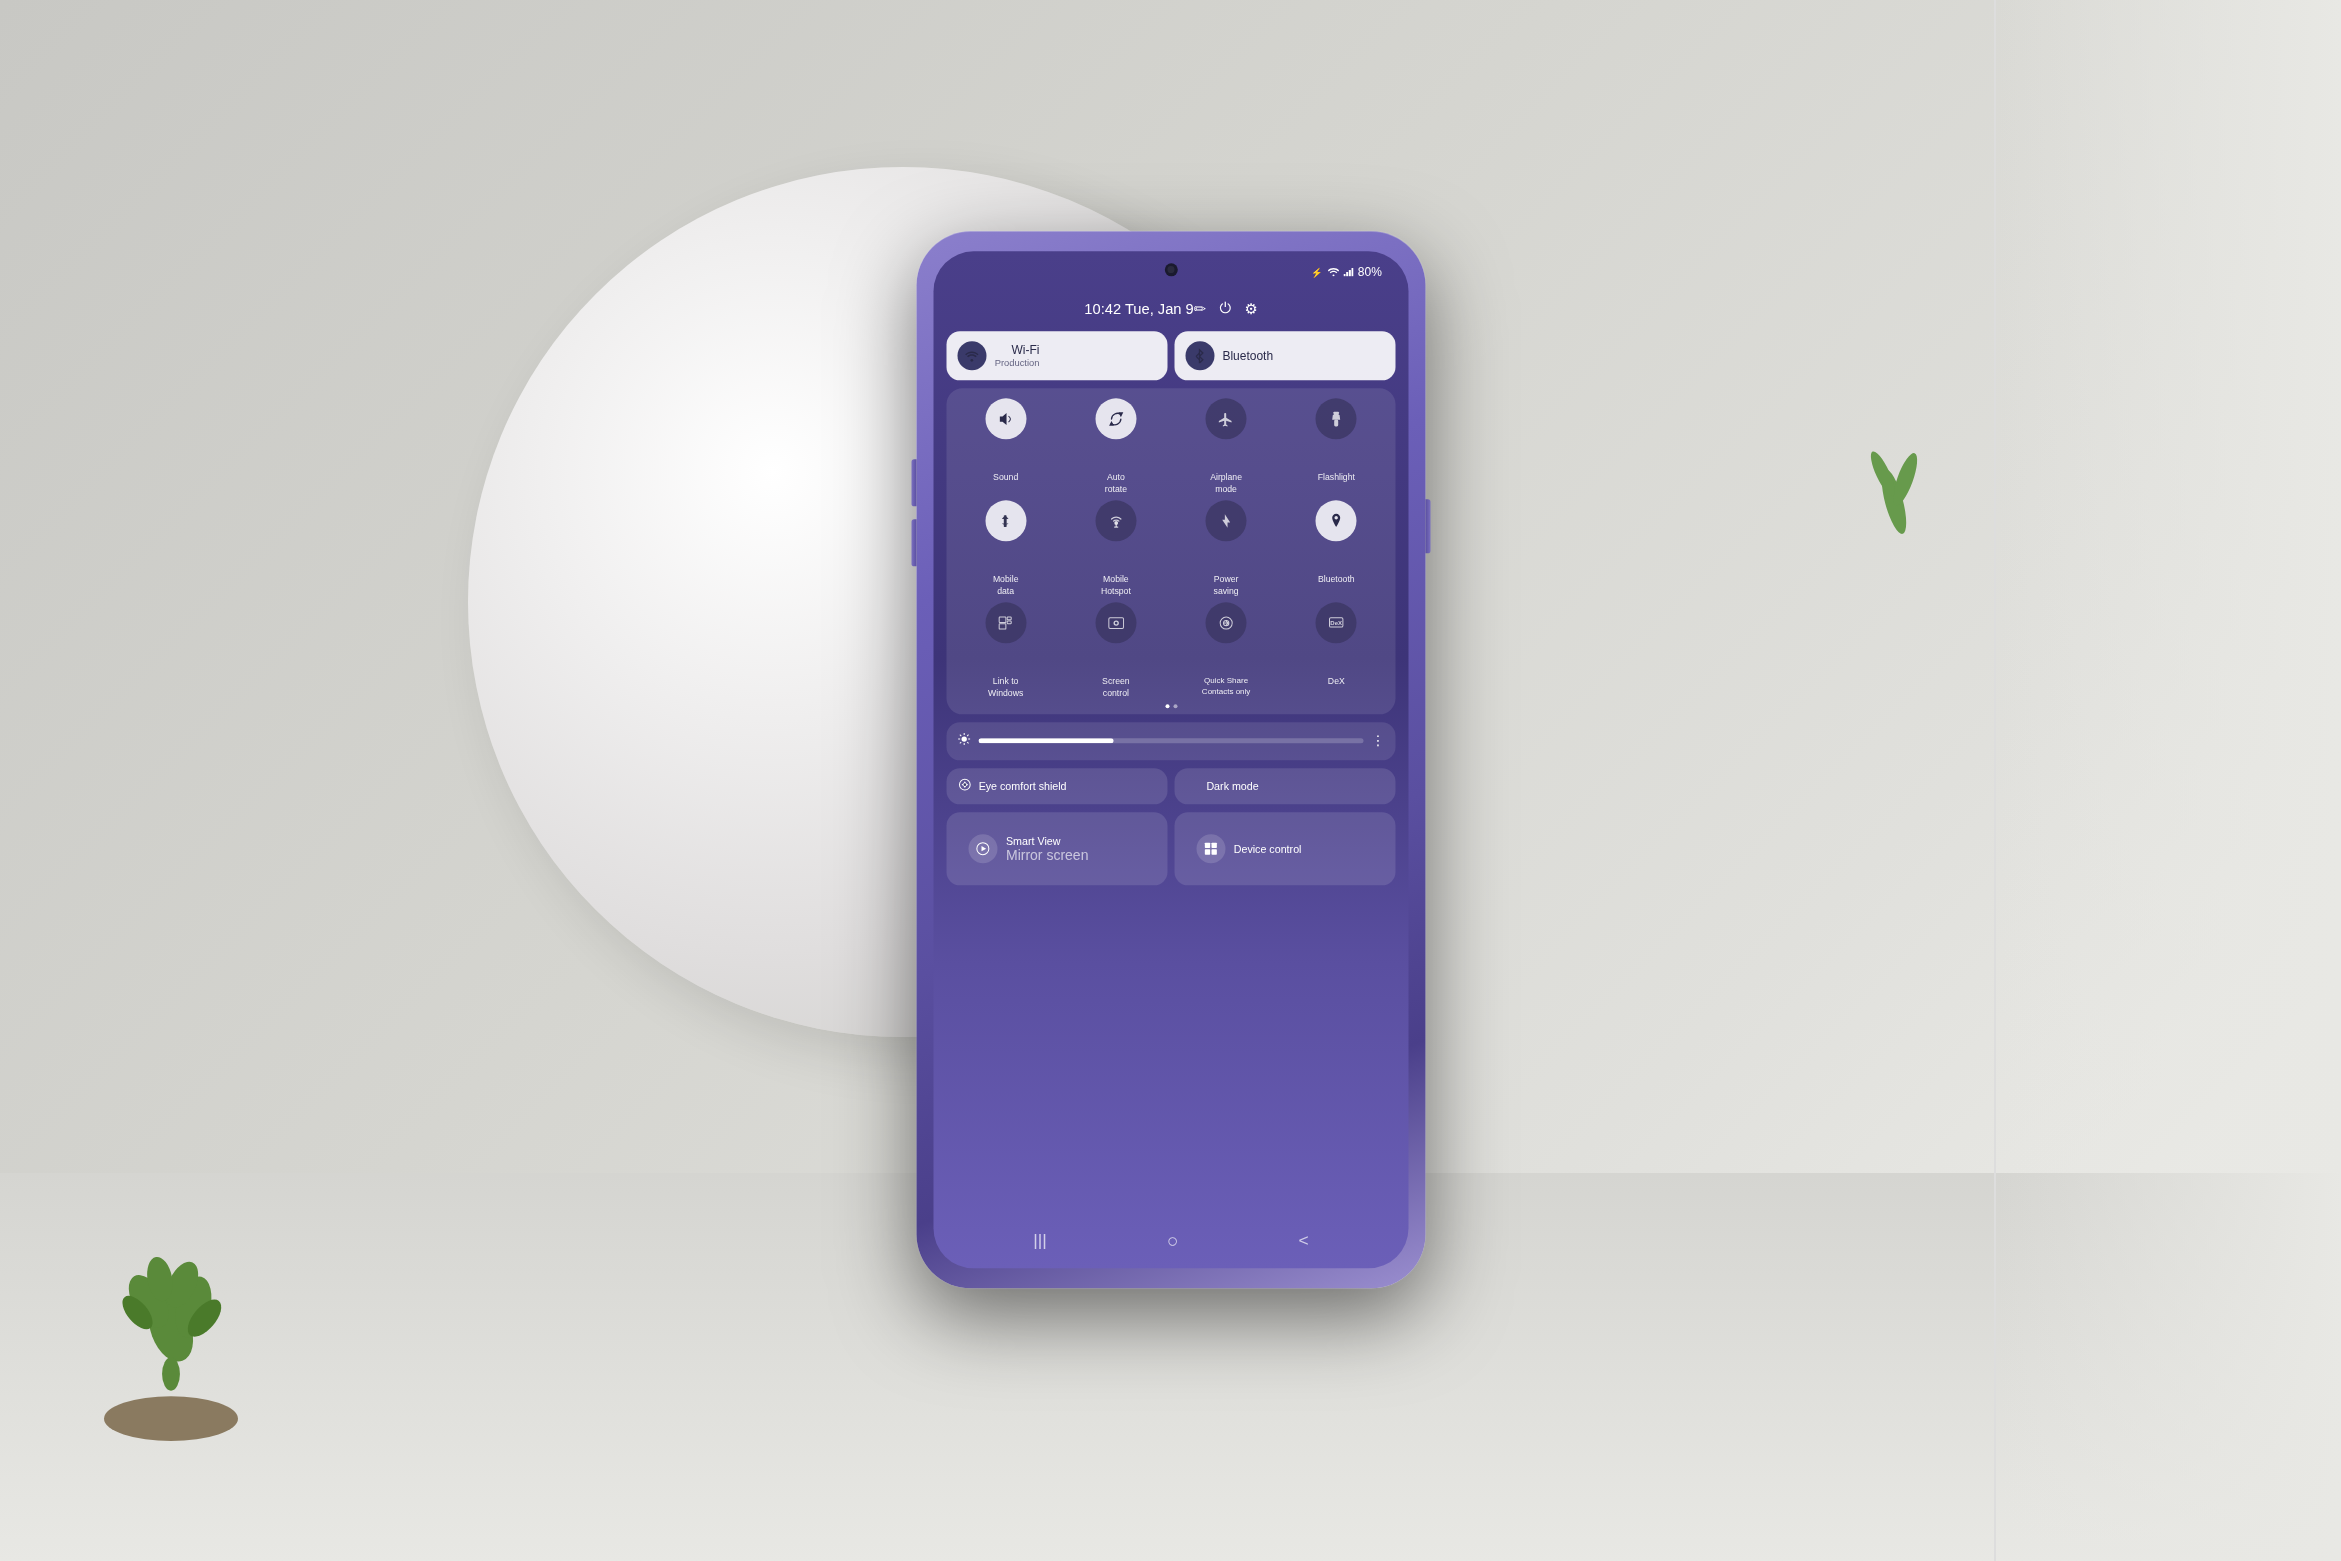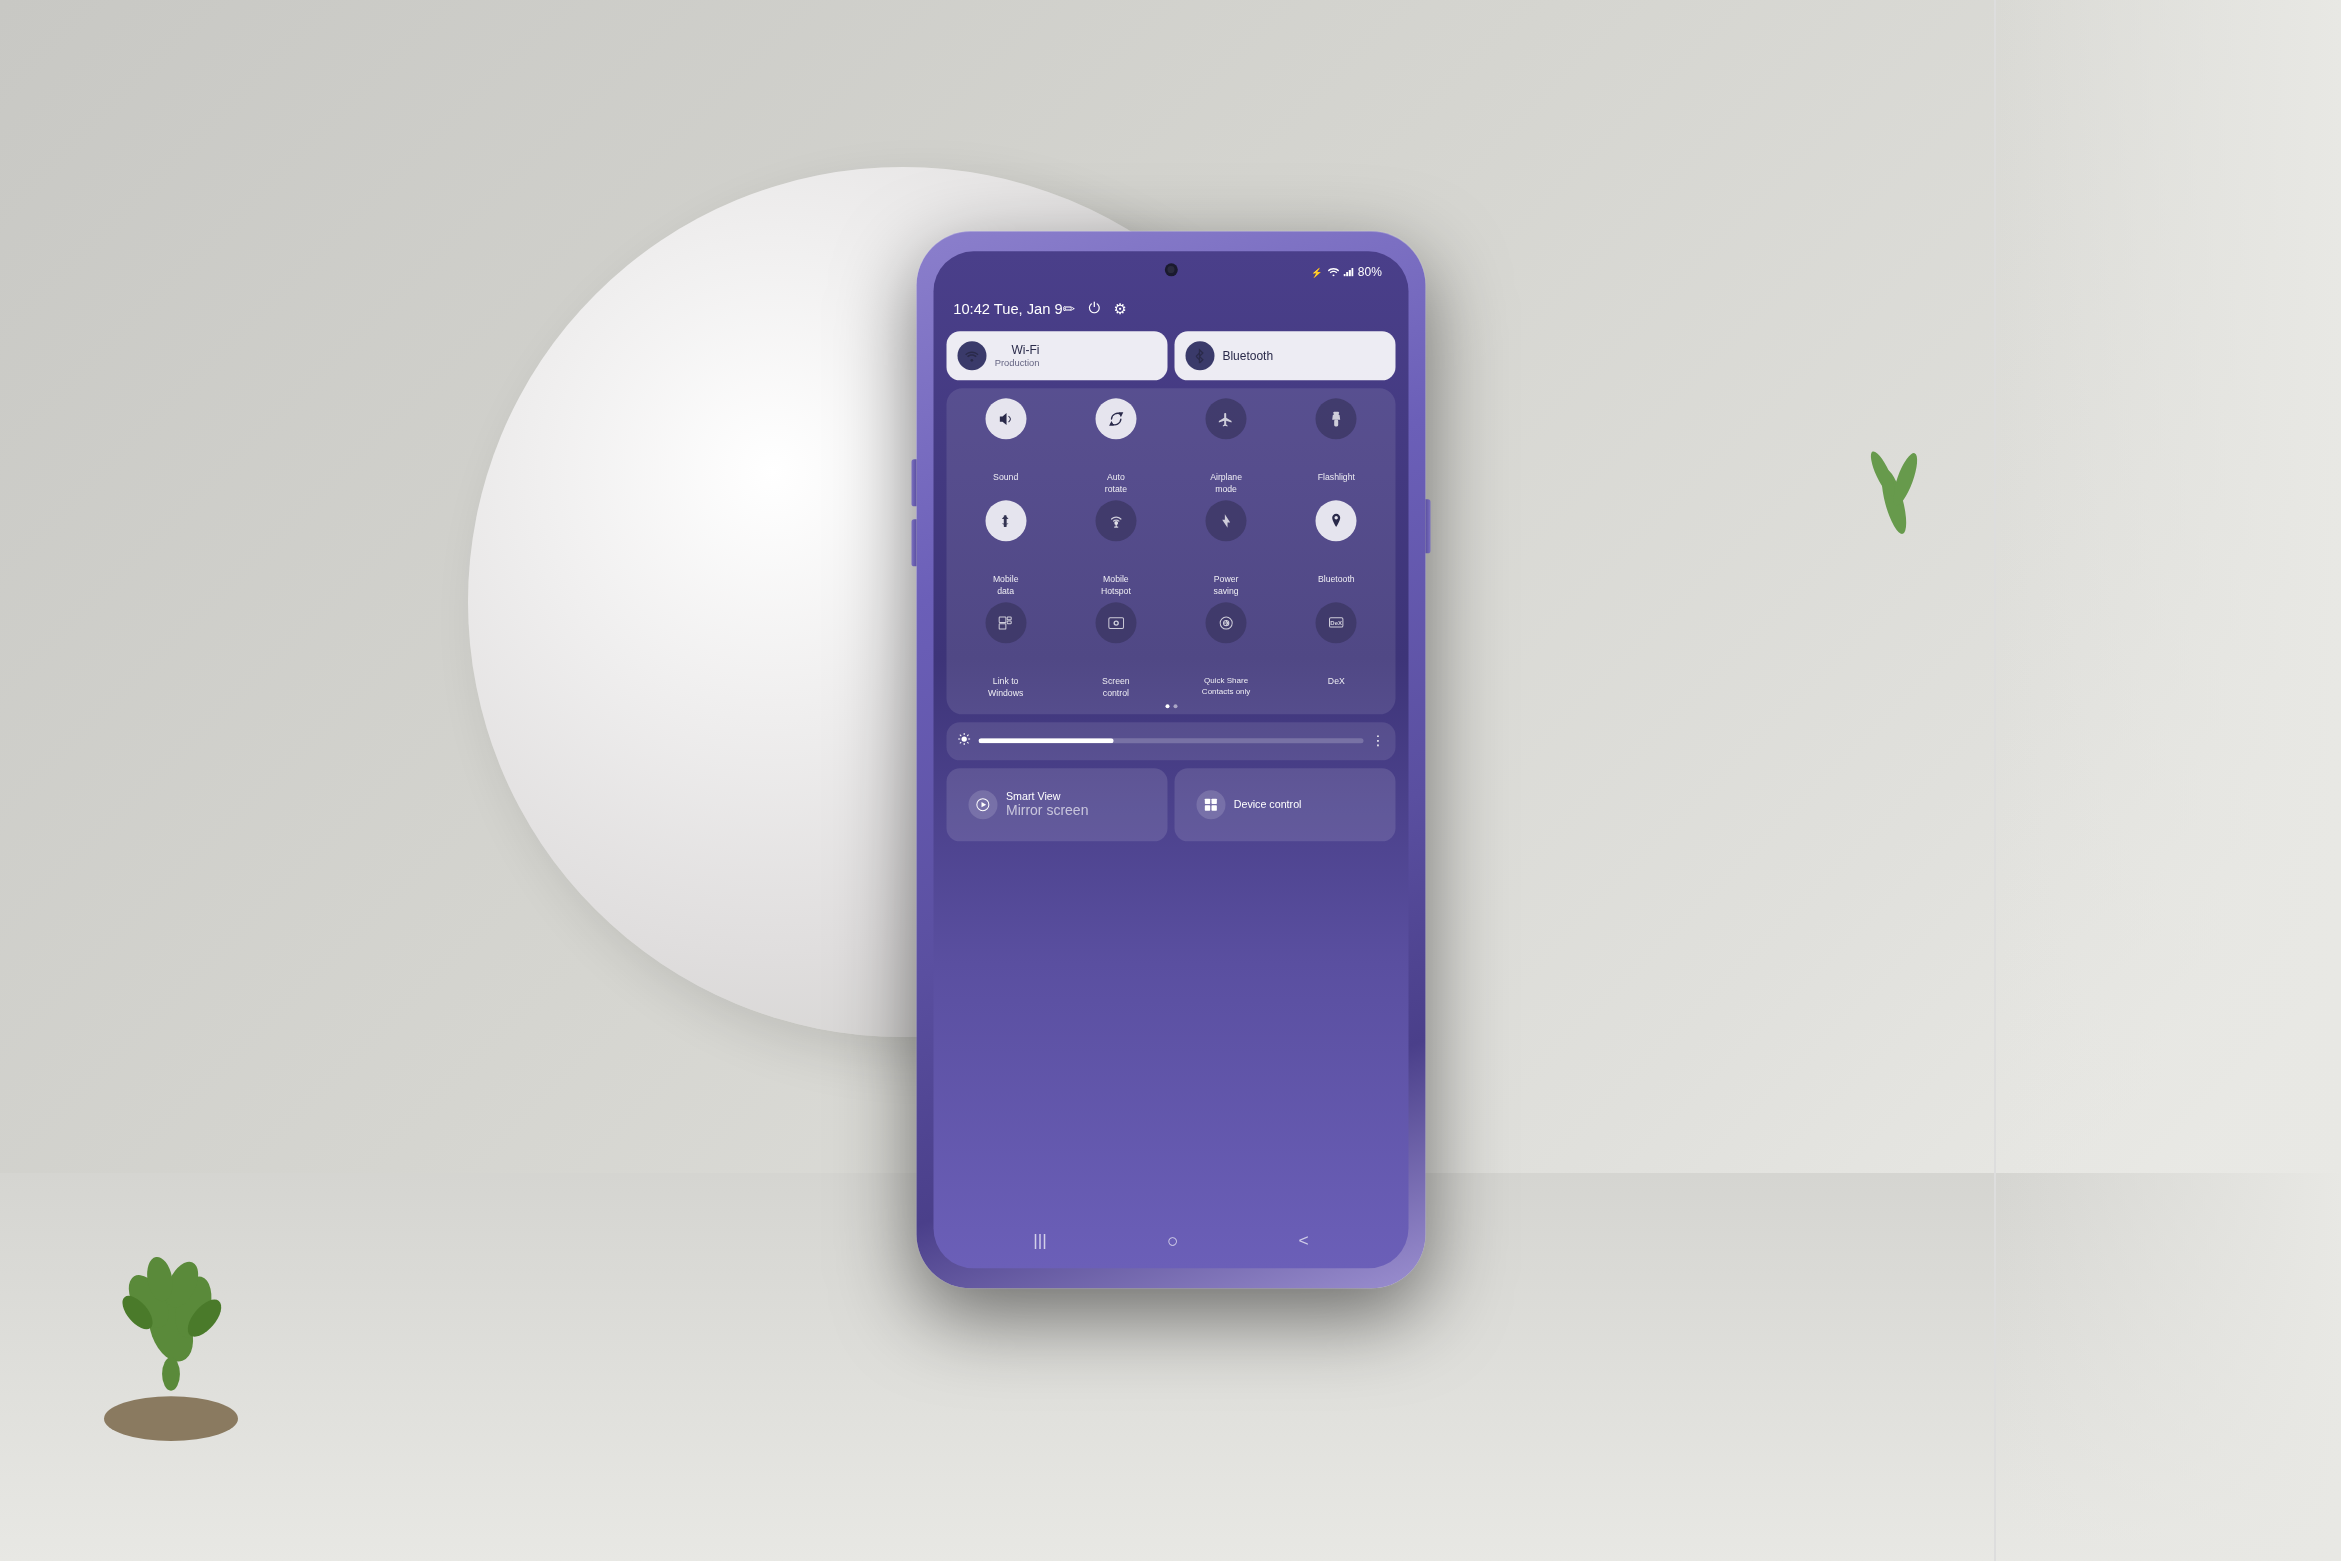--- a/index.html
+++ b/index.html
@@ -121,21 +121,21 @@
       display: flex;
       flex-direction: column;
       gap: 8px;
       overflow: hidden;
     }
 
     
     .header-row {
       display: flex;
       align-items: center;
-      justify-content: flex-start;
+      justify-content: center;
       padding: 3.3px 6.7px;
       margin-bottom: 2.7px;
     }
 
     .date-time {
       color: white;
       font-size: 14.7px;
       font-weight: 400;
     }
 
@@ -702,20 +702,40 @@
               <line x1="16.5" y1="3.5" x2="14.4" y2="5.6" stroke="white" stroke-width="1.5"></line>
               <line x1="5.6" y1="14.4" x2="3.5" y2="16.5" stroke="white" stroke-width="1.5"></line>
             </svg>
           </span>
           <div class="brightness-bar">
             <div class="brightness-fill" style="width: 35%;"></div>
           </div>
           <span class="brightness-more">⋮</span>
         </div>
 
+        <div class="comfort-row">
+          <div class="comfort-tile">
+            <span class="comfort-tile-icon">
+              <svg width="14.7" height="14.7" viewBox="0 0 22 22" fill="none" stroke="white" stroke-width="1.5">
+                <circle cx="11" cy="11" r="8"></circle>
+                <path d="M11 6 L9 9 L6 11 L9 13 L11 16 L13 13 L16 11 L13 9 Z" fill="white" stroke="none"></path>
+                <circle cx="11" cy="11" r="2" fill="#3a3a6a" stroke="none"></circle>
+              </svg>
+            </span>
+            <span class="comfort-tile-label">Eye comfort shield</span>
+          </div>
+          <div class="comfort-tile">
+            <span class="comfort-tile-icon">
+              <svg width="14.7" height="14.7" viewBox="0 0 22 22" fill="white">
+                <path d="M11 2A9 9 0 0 0 11 20A9 9 0 0 1 11 2Z"></path>
+              </svg>
+            </span>
+            <span class="comfort-tile-label">Dark mode</span>
+          </div>
+        </div>
 
         <div class="bottom-tiles">
           <div class="bottom-tile">
             <div class="bottom-tile-icon">
               <svg width="14.7" height="14.7" viewBox="0 0 22 22" fill="white">
                 <circle cx="11" cy="11" r="9" fill="none" stroke="white" stroke-width="1.5"></circle>
                 <polygon points="9,7 9,15 16,11" fill="white"></polygon>
               </svg>
             </div>
             <div class="bottom-tile-text">

